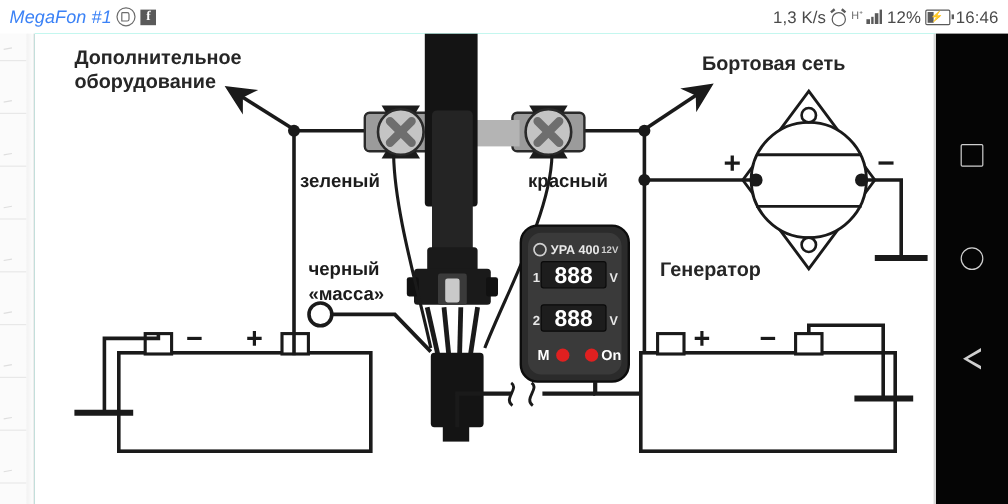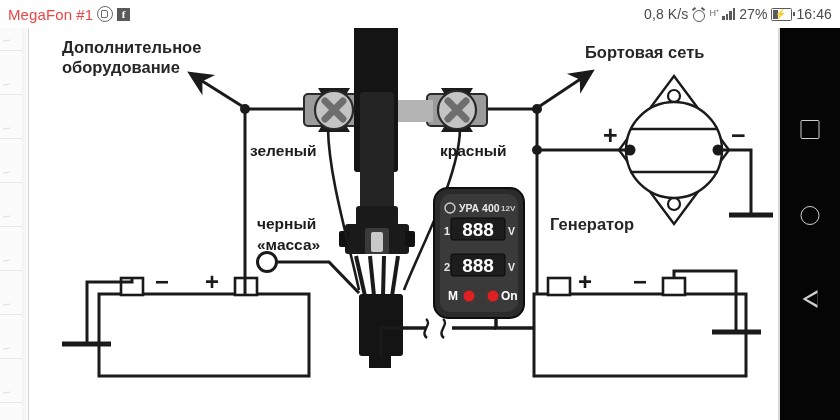--- a/index.html
+++ b/index.html
@@ -14,21 +14,21 @@
   
   .statusbar{
     position:absolute;left:0;top:0;width:840px;height:28px;
     background:#ffffff;color:#4a4a4a;
     display:flex;align-items:center;justify-content:space-between;
     padding:0 8px;box-sizing:border-box;
     font-size:14.5px;letter-spacing:.1px;
   }
   .sb-left{display:flex;align-items:center;gap:4px;}
   .sb-right{display:flex;align-items:center;gap:4px;font-size:14px;}
-  .carrier{font-size:15px;color:#ef4444;}
+  .carrier{font-size:15px;color:#3b82f6;font-style:italic;}
   .ic{display:inline-block;line-height:1;}
   .ic-wa{width:14px;height:14px;border:1.4px solid #6b6b6b;border-radius:50%;position:relative;}
   .ic-wa:after{content:"";position:absolute;left:3px;top:2.5px;width:5px;height:6px;border:1.3px solid #6b6b6b;border-radius:1px 2px 2px 0;}
   .ic-fb{width:13px;height:13px;background:#5a5a5a;color:#fff;font-size:11px;font-weight:bold;
          display:flex;align-items:center;justify-content:center;font-family:"Liberation Serif",serif;}
   .ic-alarm{position:relative;width:13px;height:13px;}
   .ic-alarm .bell{position:absolute;left:1px;top:2px;width:10px;height:10px;border:1.4px solid #5a5a5a;border-radius:50%;}
   .ic-alarm:before,.ic-alarm:after{content:"";position:absolute;top:0px;width:4px;height:2px;background:#5a5a5a;}
   .ic-alarm:before{left:0;transform:rotate(-40deg);}
   .ic-alarm:after{right:0;transform:rotate(40deg);}
@@ -71,32 +71,32 @@
 
 <div id="screen">
 
   <div class="statusbar">
     <div class="sb-left">
       <span class="carrier">MegaFon #1</span>
       <span class="ic ic-wa"></span>
       <span class="ic ic-fb">f</span>
     </div>
     <div class="sb-right">
-      <span>0,8 K/s</span>
+      <span>1,3 K/s</span>
       <span class="ic-alarm">
           <span class="bell"></span>
         </span>
       <span class="hplus">H⁺</span>
       <span class="net">
           <i></i>
           <i></i>
           <i></i>
           <i></i>
         </span>
-      <span>27%</span>
+      <span>12%</span>
       <span class="batt">
           <span class="fillbar"></span>
           <span class="bolt">⚡</span>
         </span>
       <span>16:46</span>
     </div>
   </div>
 
   <div class="page-bg">
     <div class="ln" style="top:22px"></div>

